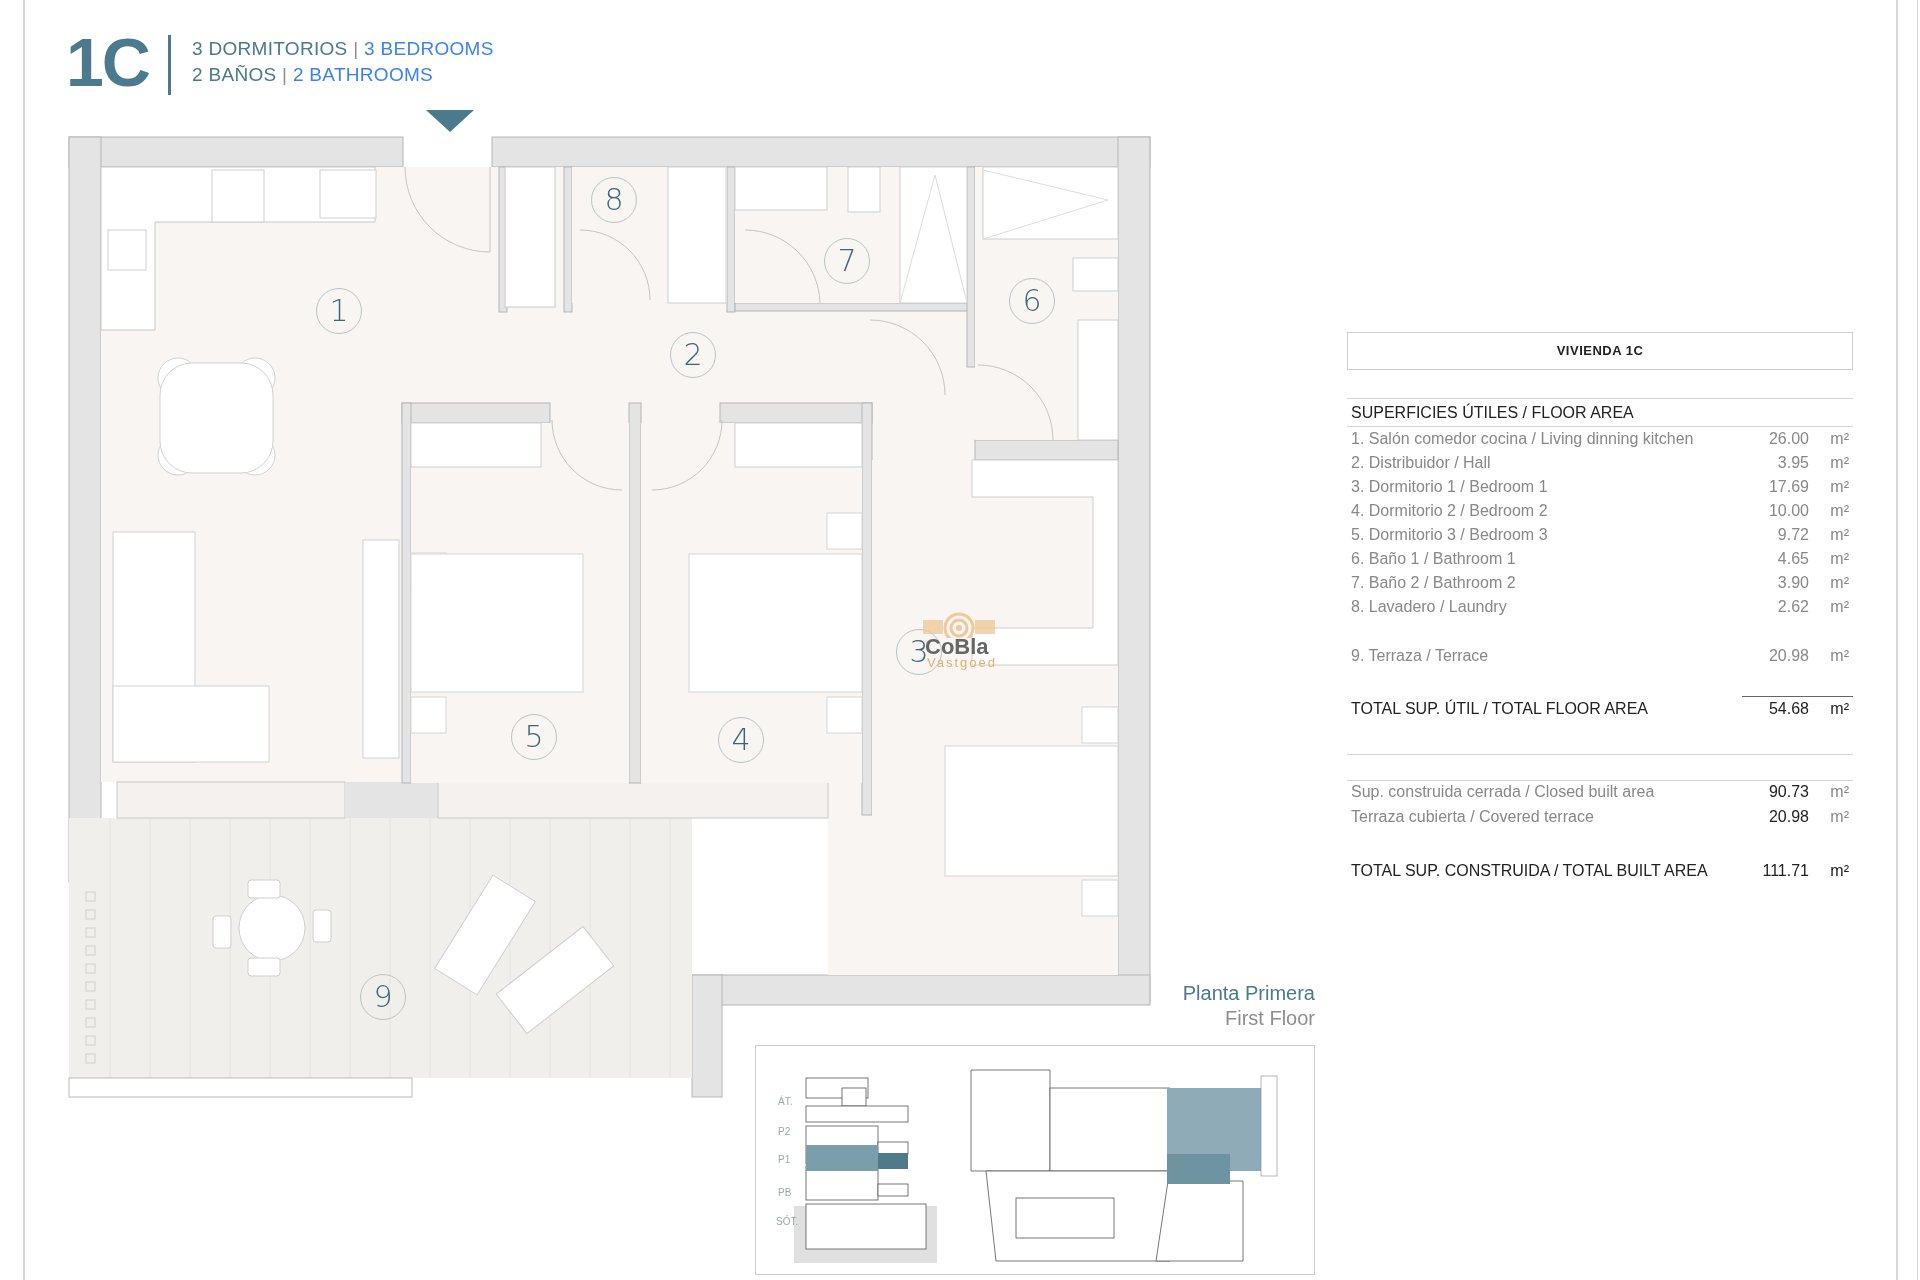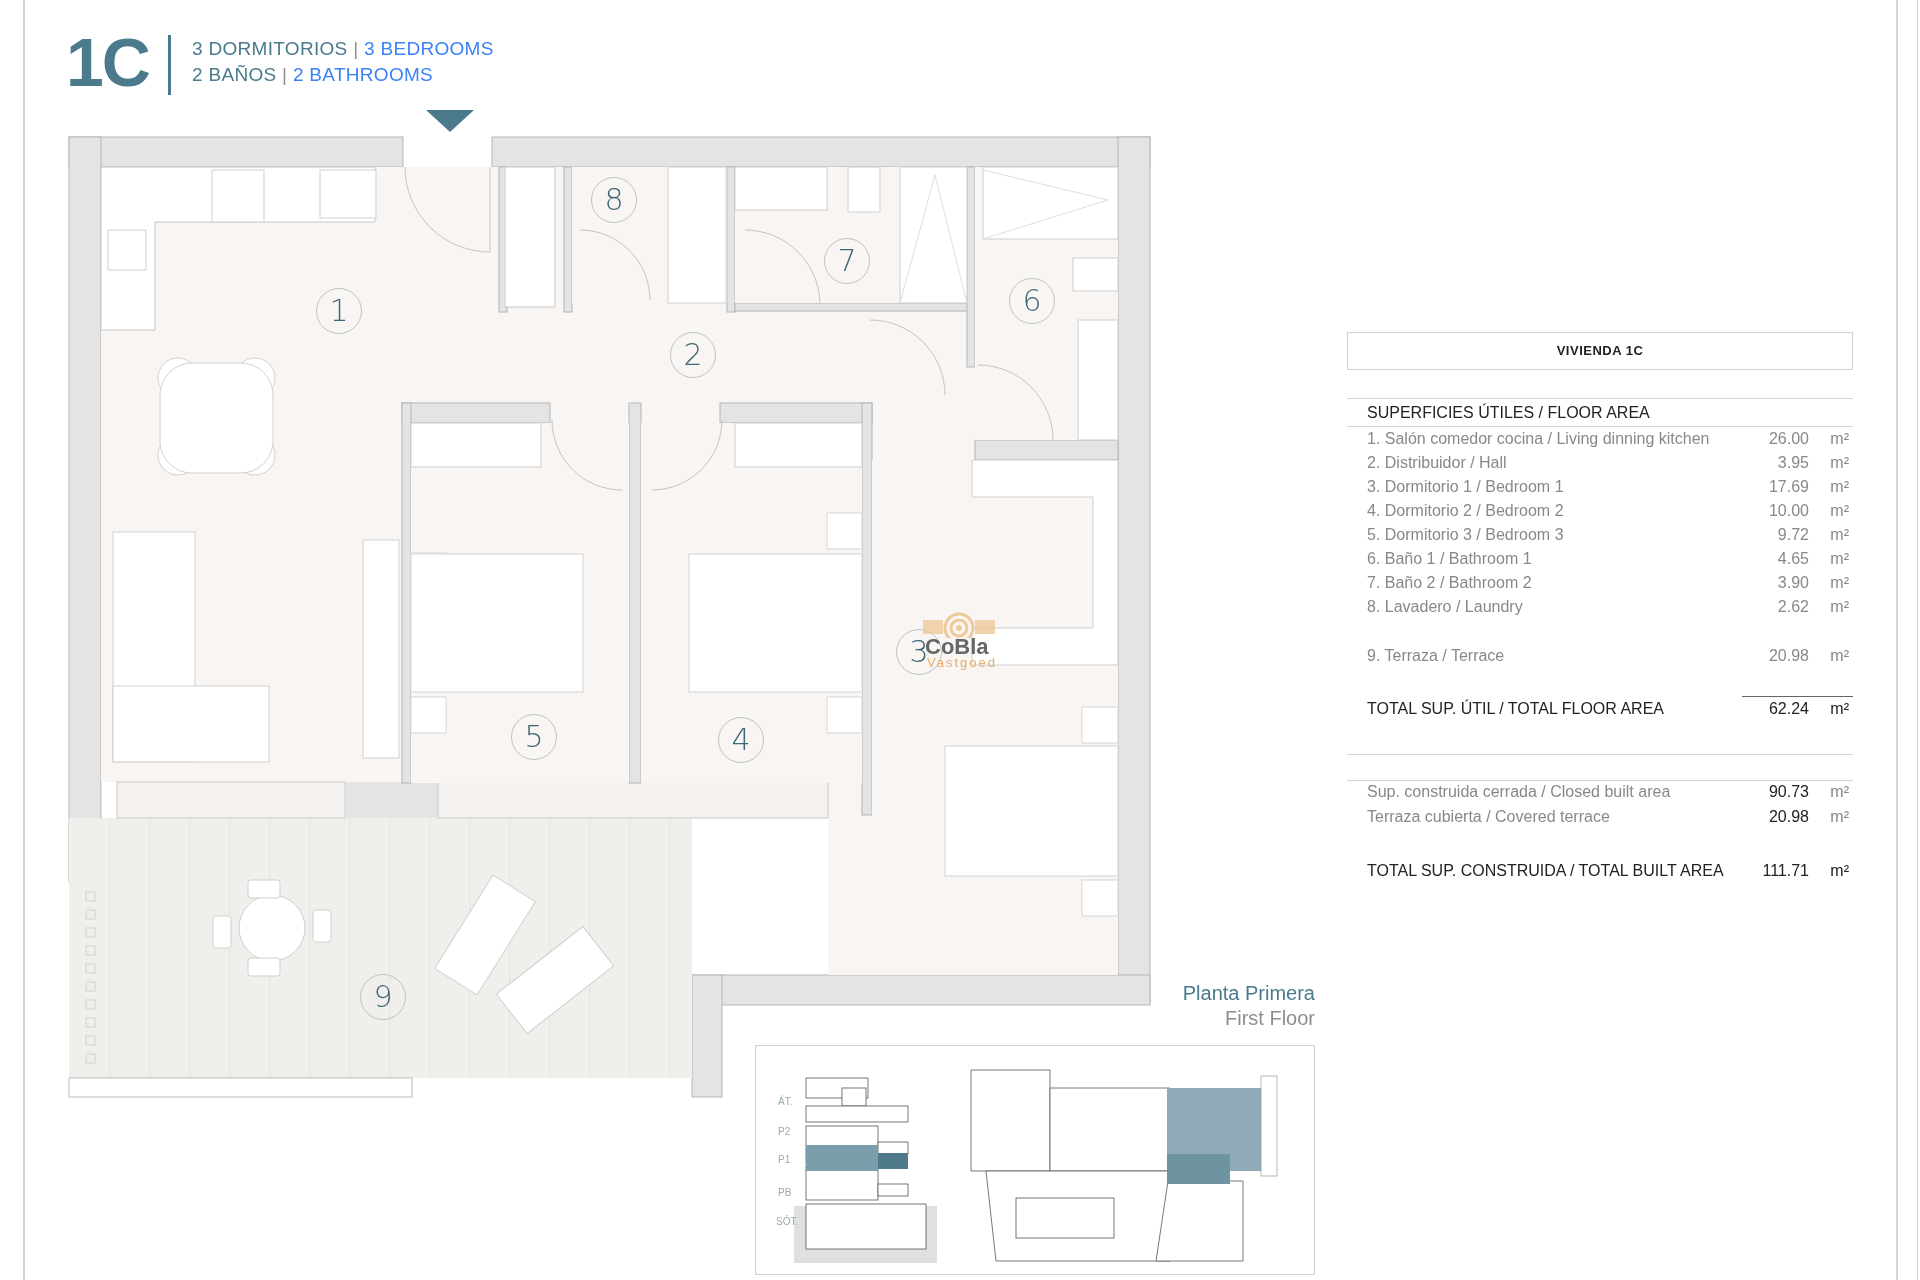--- a/index.html
+++ b/index.html
@@ -12,21 +12,21 @@
   .spec-line .en{color:#3b82f6;}
   .spec-line .sep{color:#8e8e8e;}
   .entry-arrow{position:absolute;left:426px;top:110px;width:0;height:0;border-left:24px solid transparent;border-right:24px solid transparent;border-top:22px solid #4a7a8c;}
   
   #plan{position:absolute;left:0;top:0;width:1160px;height:1110px;}
   .room-num{position:absolute;width:44px;height:44px;border:1px solid #b9c4c6;border-radius:50%;text-align:center;line-height:44px;font-size:30px;color:#3d6677;font-family:"DejaVu Sans",sans-serif;font-weight:300;background:transparent;}
   
   .tbl{position:absolute;left:1347px;top:332px;width:506px;}
   .tbl-title{height:36px;border:1px solid #cfcfcf;text-align:center;line-height:36px;font-weight:bold;font-size:13px;color:#222;letter-spacing:0.5px;}
   .row{position:absolute;left:0;width:506px;height:24px;font-size:16px;color:#888;white-space:nowrap;}
-  .row .lbl{position:absolute;left:20px;top:0;}
+  .row .lbl{position:absolute;left:4px;top:0;}
   .row .val{position:absolute;right:44px;top:0;text-align:right;}
   .row .unit{position:absolute;right:4px;top:0;}
   .row.dark{color:#222;}
   .hline{position:absolute;height:1px;background:#d4d4d4;}
   .floor-label{position:absolute;right:605px;font-size:20px;white-space:nowrap;}
   .inset{position:absolute;left:755px;top:1045px;width:558px;height:228px;border:1px solid #cfcfcf;background:#fff;}
   .lvl{position:absolute;font-size:10px;color:#9aa;}
 </style>
 </head>
 <body>
@@ -265,21 +265,21 @@
   </div>
   <div class="row" style="top:315px">
     <span class="lbl">9. Terraza / Terrace</span>
     <span class="val">20.98</span>
     <span class="unit">m²</span>
   </div>
 
   <div class="hline" style="left:395px;top:364px;width:111px;background:#666"></div>
   <div class="row dark" style="top:368px">
     <span class="lbl">TOTAL SUP. ÚTIL / TOTAL FLOOR AREA</span>
-    <span class="val">62.24</span>
+    <span class="val">54.68</span>
     <span class="unit">m²</span>
   </div>
 
   <div class="hline" style="left:0;top:422px;width:506px"></div>
   <div class="hline" style="left:0;top:448px;width:506px"></div>
 
   <div class="row" style="top:451px">
     <span class="lbl">Sup. construida cerrada / Closed built area</span>
     <span class="val" style="color:#222">90.73</span>
     <span class="unit">m²</span>

